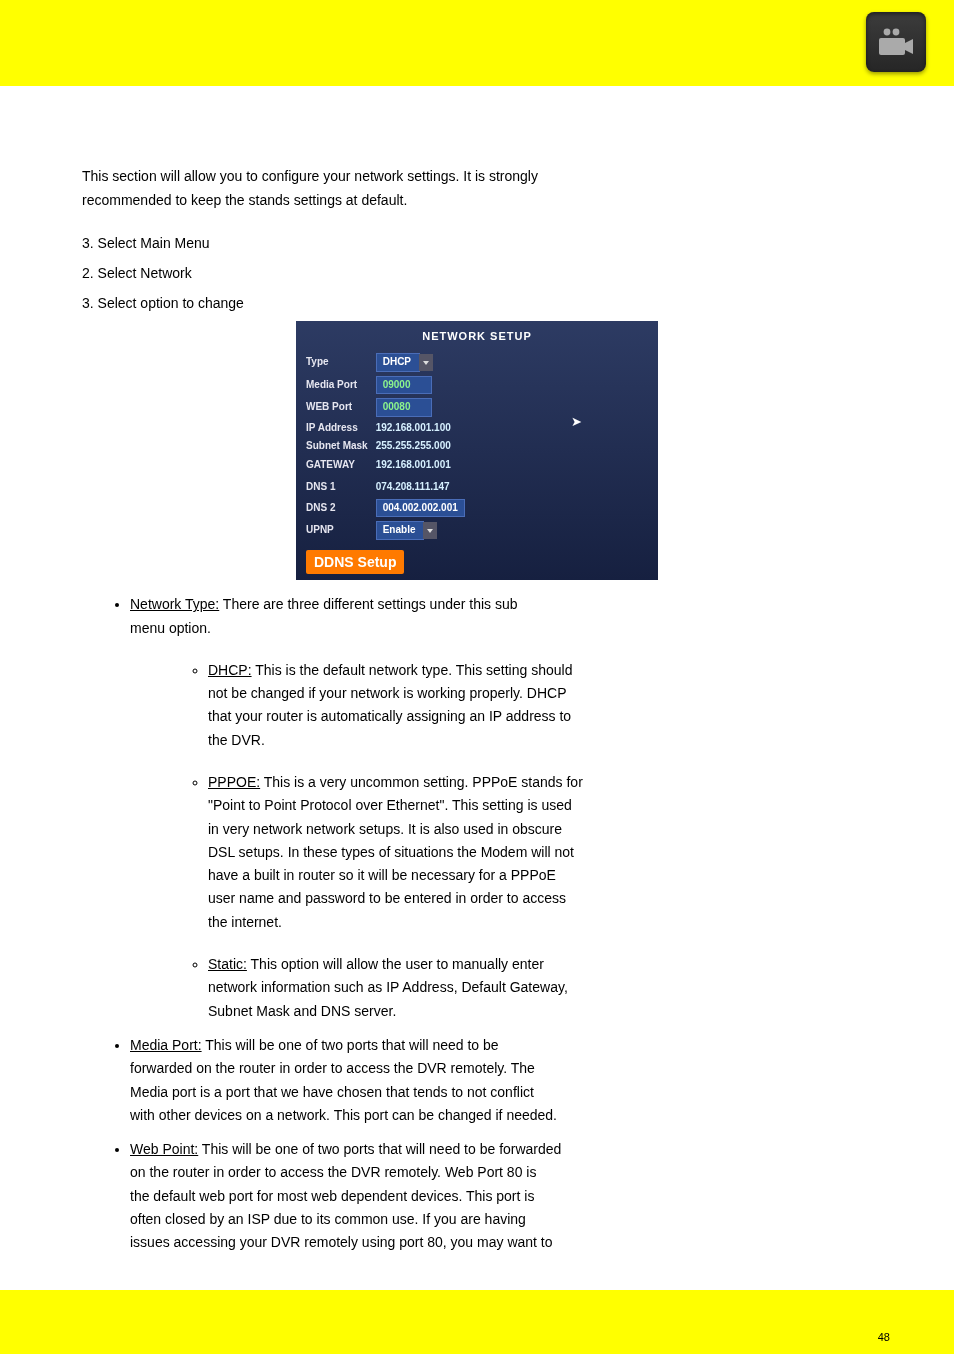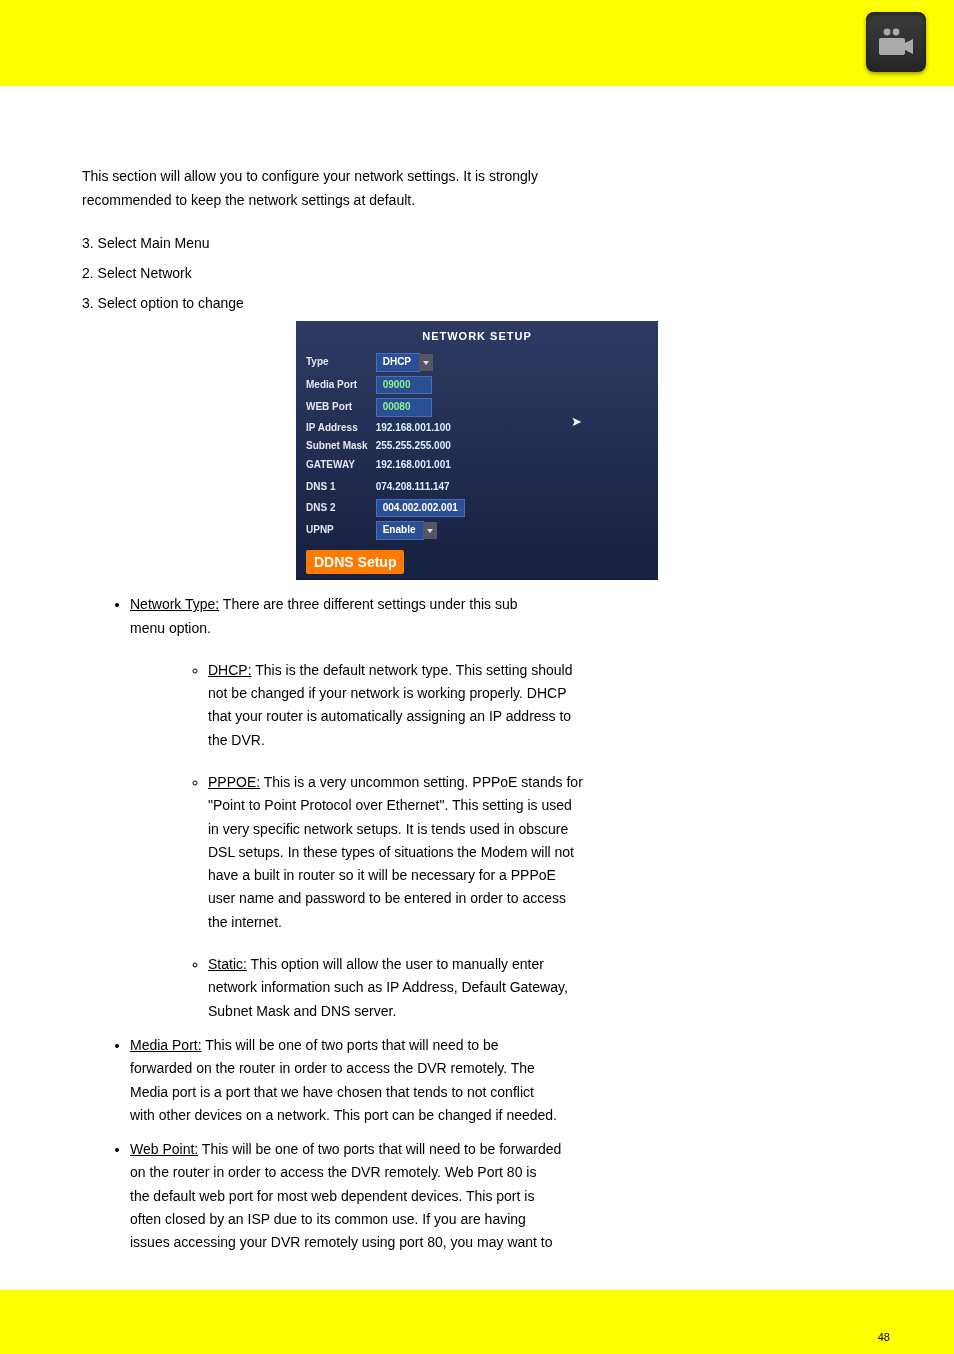--- a/index.html
+++ b/index.html
@@ -48,21 +48,21 @@
         <rect x="3" y="12" width="26" height="17" rx="2" fill="#aaa"></rect>
         <path d="M29 17 L37 13 L37 28 L29 24 Z" fill="#aaa"></path>
       </svg>
   </div>
 </div>
 
 <div class="page-body">
 
   <div class="intro">
     <p>This section will allow you to configure your network settings. It is strongly</p>
-    <p>recommended to keep the network settings at default.</p>
+    <p>recommended to keep the stands settings at default.</p>
   </div>
 
   <div class="steps">
     <p class="step">3. Select Main Menu</p>
     <p class="step">2. Select Network</p>
     <p class="step">3. Select option to change</p>
   </div>
 
   <div class="screenshot-wrap">
     <div class="screenshot">
@@ -128,21 +128,21 @@
             <p><span class="term">DHCP:</span><span> This is the default network type. This setting should</span></p>
             <p>not be changed if your network is working properly. DHCP</p>
             <p>that your router is automatically assigning an IP address to</p>
             <p>the DVR.</p>
           </div>
         </li>
         <li>
           <div class="sub-text">
             <p><span class="term">PPPOE:</span><span> This is a very uncommon setting. PPPoE stands for</span></p>
             <p>"Point to Point Protocol over Ethernet". This setting is used</p>
-            <p>in very specific network setups. It is tends used in obscure</p>
+            <p>in very network network setups. It is also used in obscure</p>
             <p>DSL setups. In these types of situations the Modem will not</p>
             <p>have a built in router so it will be necessary for a PPPoE</p>
             <p>user name and password to be entered in order to access</p>
             <p>the internet.</p>
           </div>
         </li>
         <li>
           <div class="sub-text">
             <p><span class="term">Static:</span><span> This option will allow the user to manually enter</span></p>
             <p>network information such as IP Address, Default Gateway,</p>

